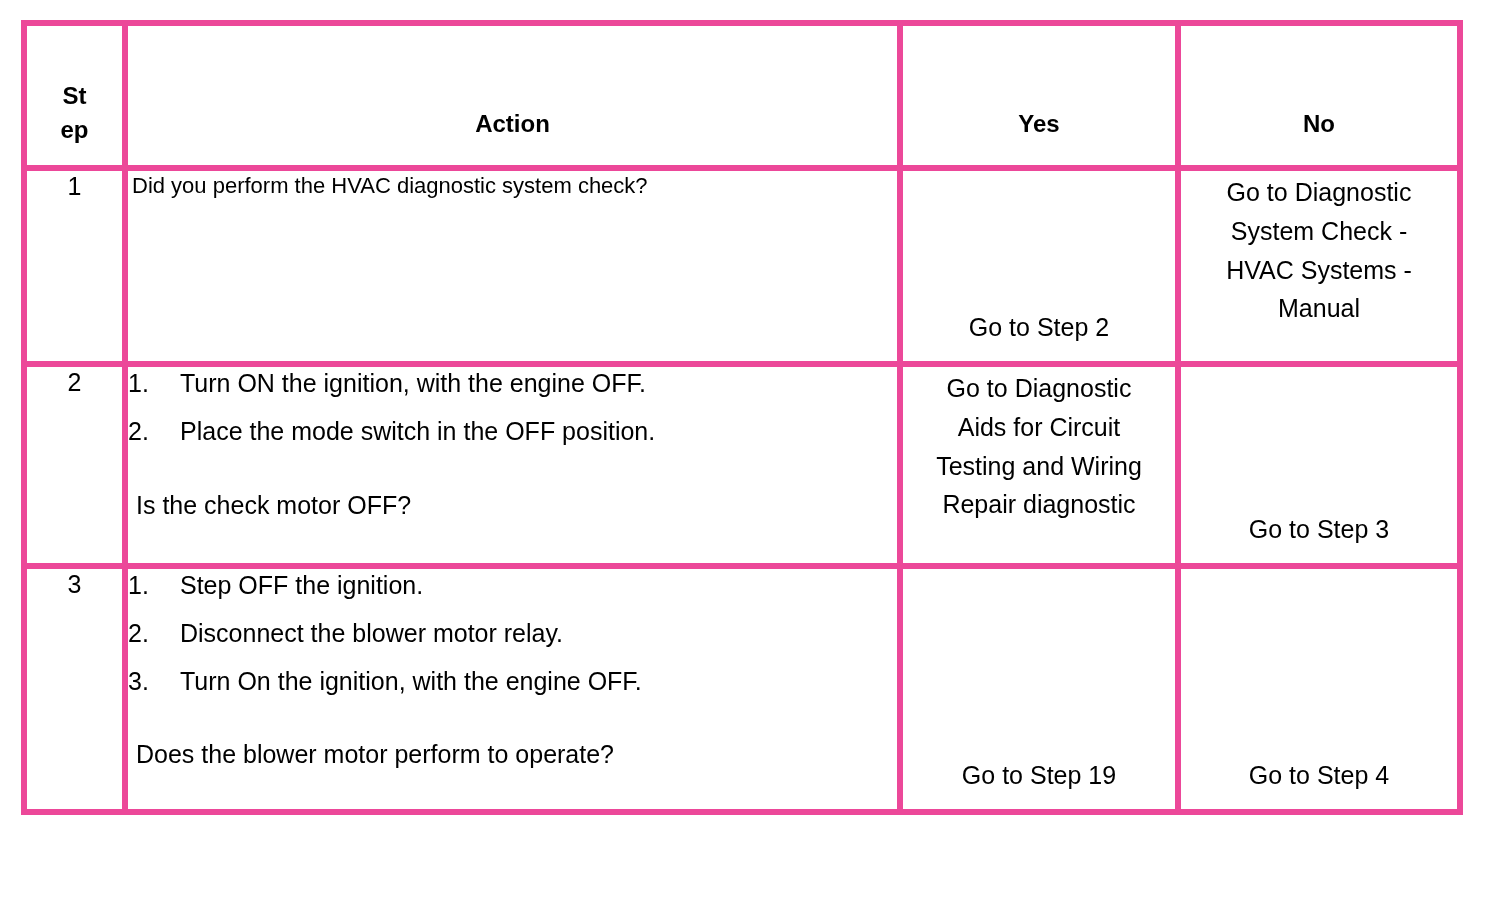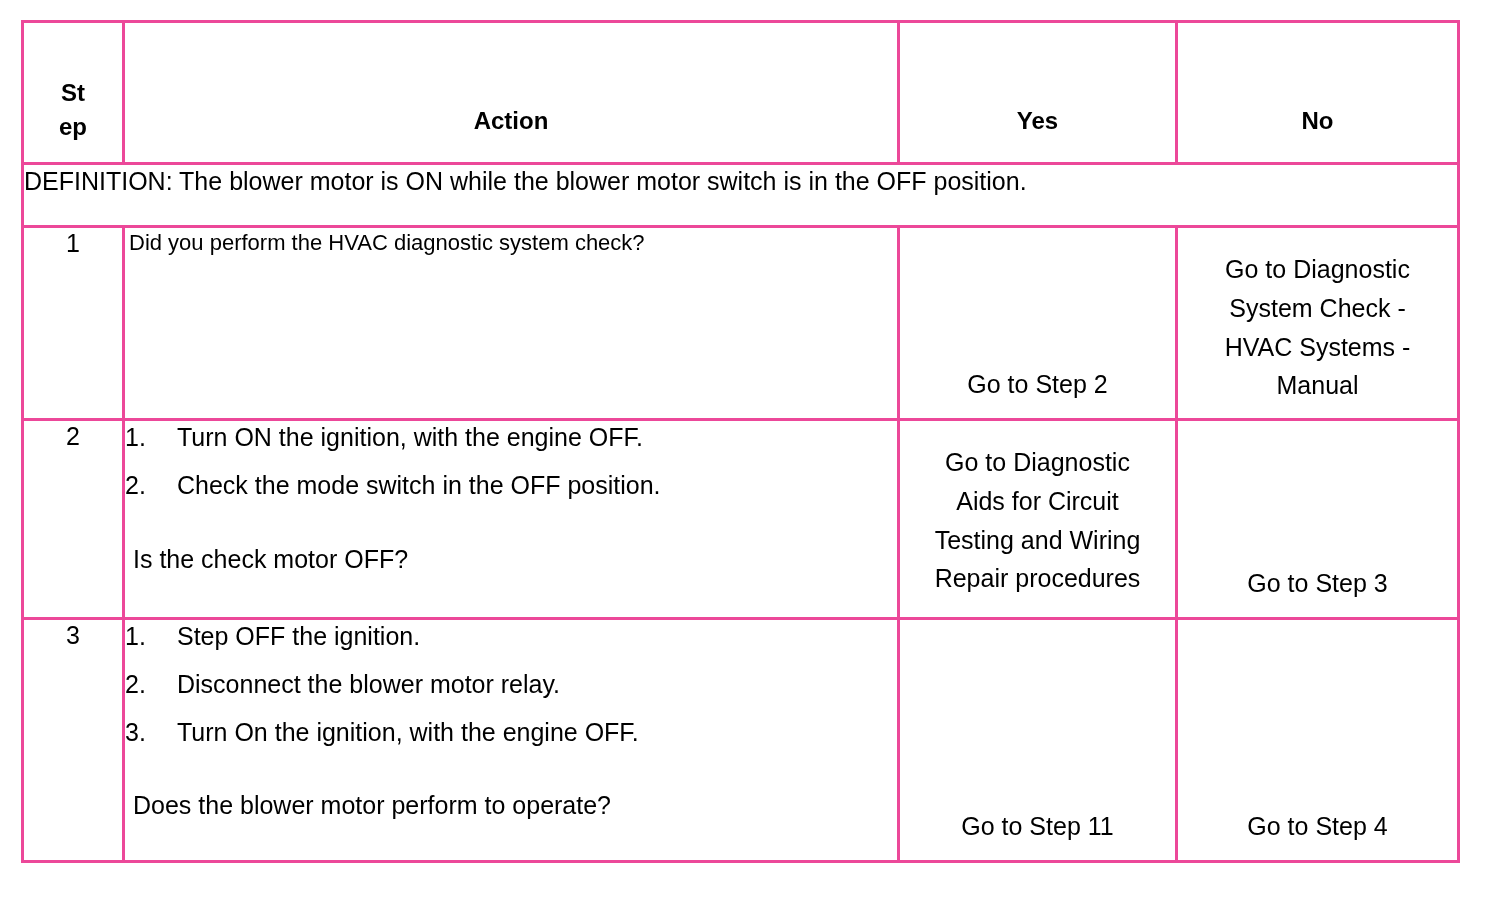--- a/index.html
+++ b/index.html
@@ -28,21 +28,21 @@
     left: 21px;
     top: 20px;
     width: 1436px;
     border-collapse: collapse;
     table-layout: fixed;
     background: #ffffff;
   }
 
   .diag-table td,
   .diag-table th {
-    border: 3px solid #ec4899;
+    border: 6px solid #ec4899;
     padding: 0;
     vertical-align: top;
     background: #ffffff;
   }
 
   
   col.c-step   { width: 101px; }
   col.c-action { width: 775px; }
   col.c-yes    { width: 278px; }
   col.c-no     { width: 282px; }
@@ -125,21 +125,21 @@
     line-height: 1.35;
     margin-left: 8px;
   }
 
   
   .res-cell {
     position: relative;
     vertical-align: top;
   }
   .res-top {
-    padding: 22px 8px 0 8px;
+    padding: 2px 8px 0 8px;
     text-align: center;
     font-size: 25px;
     line-height: 1.55;
   }
   .res-bottom {
     position: absolute;
     left: 0;
     right: 0;
     bottom: 16px;
     text-align: center;
@@ -187,25 +187,20 @@
           <div class="hdr-inner">Yes</div>
         </th>
         <th class="hdr-cell">
           <div class="hdr-inner">No</div>
         </th>
       </tr>
     </thead>
 
     <tbody>
 
-      <tr>
-        <td class="def-cell" colspan="4">
-          <div class="def-text">DEFINITION: The blower motor is ON while the blower motor switch is in the OFF position.</div>
-        </td>
-      </tr>
 
       <tr class="row-1">
         <td class="step-cell">
           <div class="step-num">1</div>
         </td>
         <td class="action-cell">
           <div class="action-intro">Did you perform the HVAC diagnostic system check?</div>
         </td>
         <td class="res-cell">
           <div class="res-bottom">
@@ -227,32 +222,32 @@
           <div class="step-num">2</div>
         </td>
         <td class="action-cell">
           <ol class="action-list">
             <li>
               <span class="li-marker">1.</span>
               <span class="li-text">Turn ON the ignition, with the engine OFF.</span>
             </li>
             <li>
               <span class="li-marker">2.</span>
-              <span class="li-text">Check the mode switch in the OFF position.</span>
+              <span class="li-text">Place the mode switch in the OFF position.</span>
             </li>
           </ol>
           <div class="action-gap"></div>
           <div class="action-question">Is the check motor OFF?</div>
         </td>
         <td class="res-cell">
           <div class="res-top">
             <span class="res-line">Go to Diagnostic</span>
             <span class="res-line">Aids for Circuit</span>
             <span class="res-line">Testing and Wiring</span>
-            <span class="res-line">Repair procedures</span>
+            <span class="res-line">Repair diagnostic</span>
           </div>
         </td>
         <td class="res-cell">
           <div class="res-bottom">
             <span class="res-line">Go to Step 3</span>
           </div>
         </td>
       </tr>
 
       <tr class="row-3">
@@ -272,21 +267,21 @@
             <li>
               <span class="li-marker">3.</span>
               <span class="li-text">Turn On the ignition, with the engine OFF.</span>
             </li>
           </ol>
           <div class="action-gap"></div>
           <div class="action-question">Does the blower motor perform to operate?</div>
         </td>
         <td class="res-cell">
           <div class="res-bottom">
-            <span class="res-line">Go to Step 11</span>
+            <span class="res-line">Go to Step 19</span>
           </div>
         </td>
         <td class="res-cell">
           <div class="res-bottom">
             <span class="res-line">Go to Step 4</span>
           </div>
         </td>
       </tr>
 
     </tbody>

